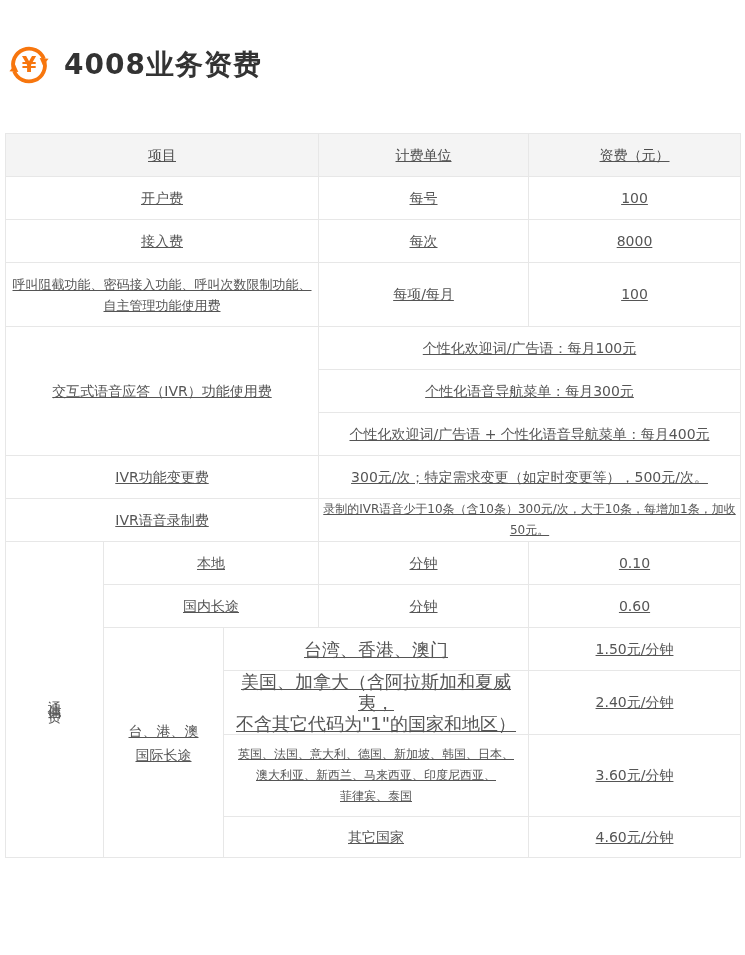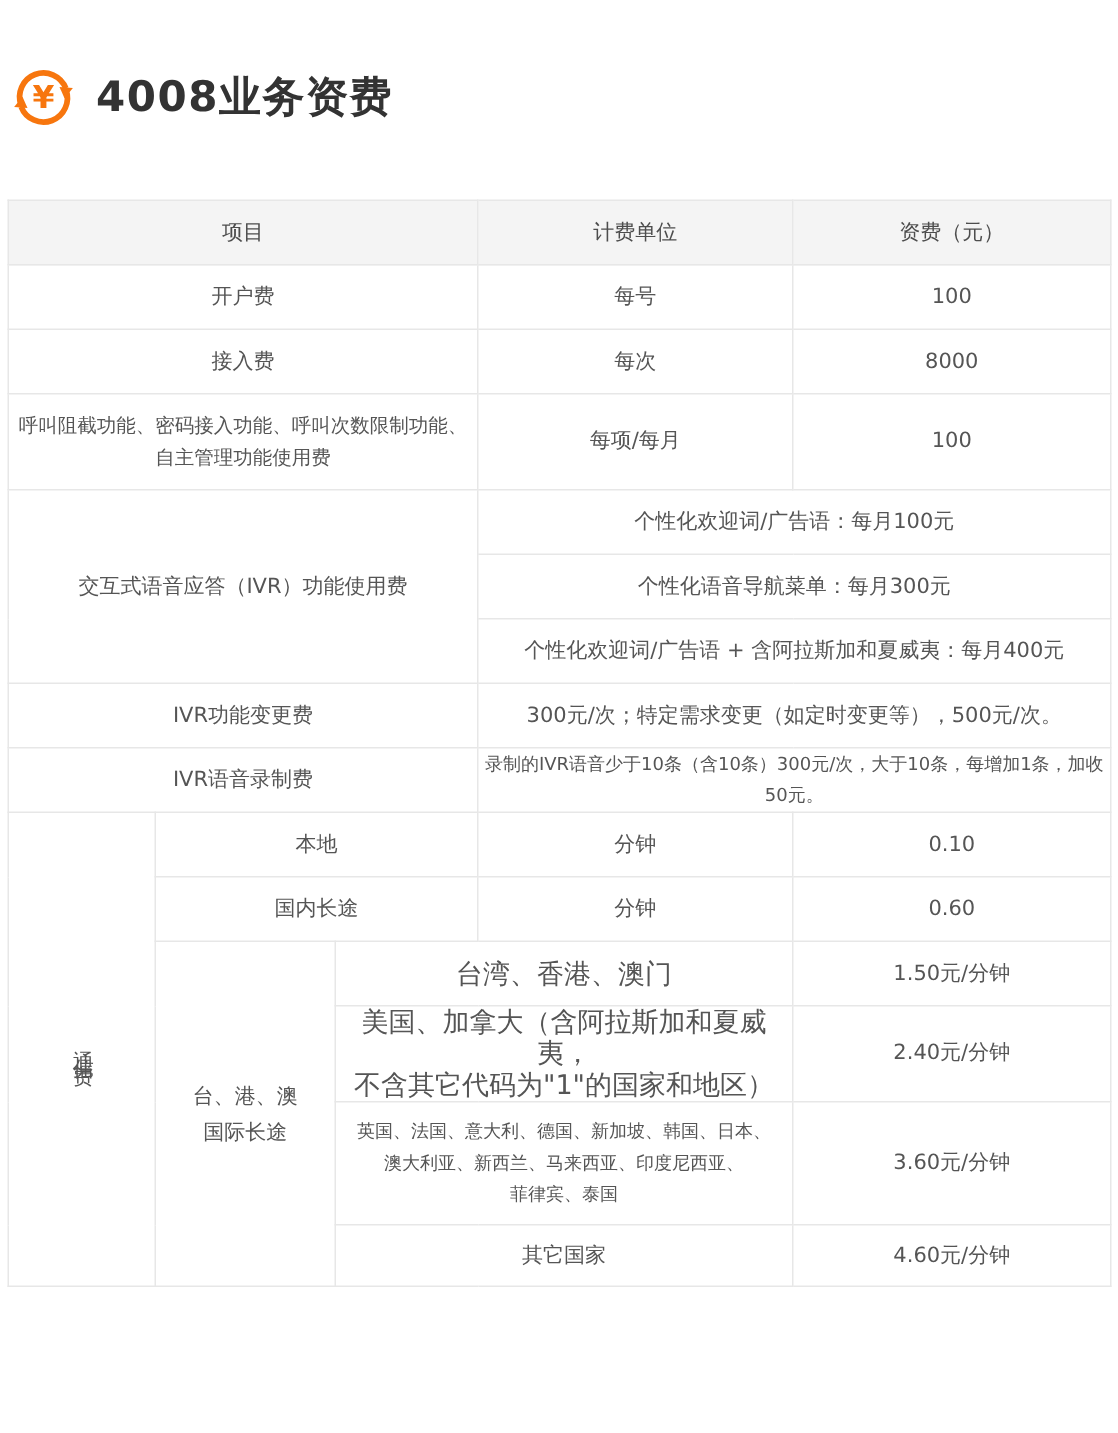--- a/index.html
+++ b/index.html
@@ -4,21 +4,21 @@
 <style>
   * { margin:0; padding:0; box-sizing:border-box; }
   html,body { width:745px; background:#ffffff; font-family:"DejaVu Sans","Liberation Sans",sans-serif; }
   body { position:relative; height:955px; overflow:hidden; color:#555; }
 
   .page-header { position:absolute; top:42px; left:8px; display:flex; align-items:center; }
   .logo-icon { width:42px; height:46px; display:flex; align-items:center; justify-content:center; }
   .page-title { margin-left:14px; font-size:28px; color:#333; letter-spacing:1px; }
 
   .table-wrap { position:absolute; top:133px; left:5px; width:735px; }
-  table { border-collapse:collapse; table-layout:fixed; width:735px; }
+  table { border-collapse:collapse; table-layout:fixed; width:735px;text-decoration:underline; }
   td, th { border:1px solid #e7e7e7; text-align:center; vertical-align:middle;
            font-size:14px; color:#555; font-weight:normal; line-height:21px; padding:0 4px; }
   tr.h43 { height:43px; } tr.h64 { height:64px; } tr.h82 { height:82px; } tr.h41 { height:41px;margin-top:48px; }
   thead th { background:#f4f4f4; color:#4d4d4d; }
   .fs13 { font-size:13px; }
   .fs12 { font-size:12px; padding:0 4px; }
   .fs125 { font-size:18px; }
   .ln { display:block; }
   .vertical-label span { writing-mode:vertical-rl; letter-spacing:5px; font-size:14px; color:#555; }
   .group-cell { line-height:24px; }
@@ -75,21 +75,21 @@
       <td>100</td>
     </tr>
     <tr class="h43">
       <td colspan="3" rowspan="3">交互式语音应答（IVR）功能使用费</td>
       <td colspan="2">个性化欢迎词/广告语：每月100元</td>
     </tr>
     <tr class="h43">
       <td colspan="2">个性化语音导航菜单：每月300元</td>
     </tr>
     <tr class="h43">
-      <td colspan="2">个性化欢迎词/广告语 + 含阿拉斯加和夏威夷：每月400元</td>
+      <td colspan="2">个性化欢迎词/广告语 + 个性化语音导航菜单：每月400元</td>
     </tr>
     <tr class="h43">
       <td colspan="3">IVR功能变更费</td>
       <td colspan="2">300元/次；特定需求变更（如定时变更等），500元/次。</td>
     </tr>
     <tr class="h43">
       <td colspan="3">IVR语音录制费</td>
       <td colspan="2" class="fs12">录制的IVR语音少于10条（含10条）300元/次，大于10条，每增加1条，加收50元。</td>
     </tr>
     <tr class="h43">

